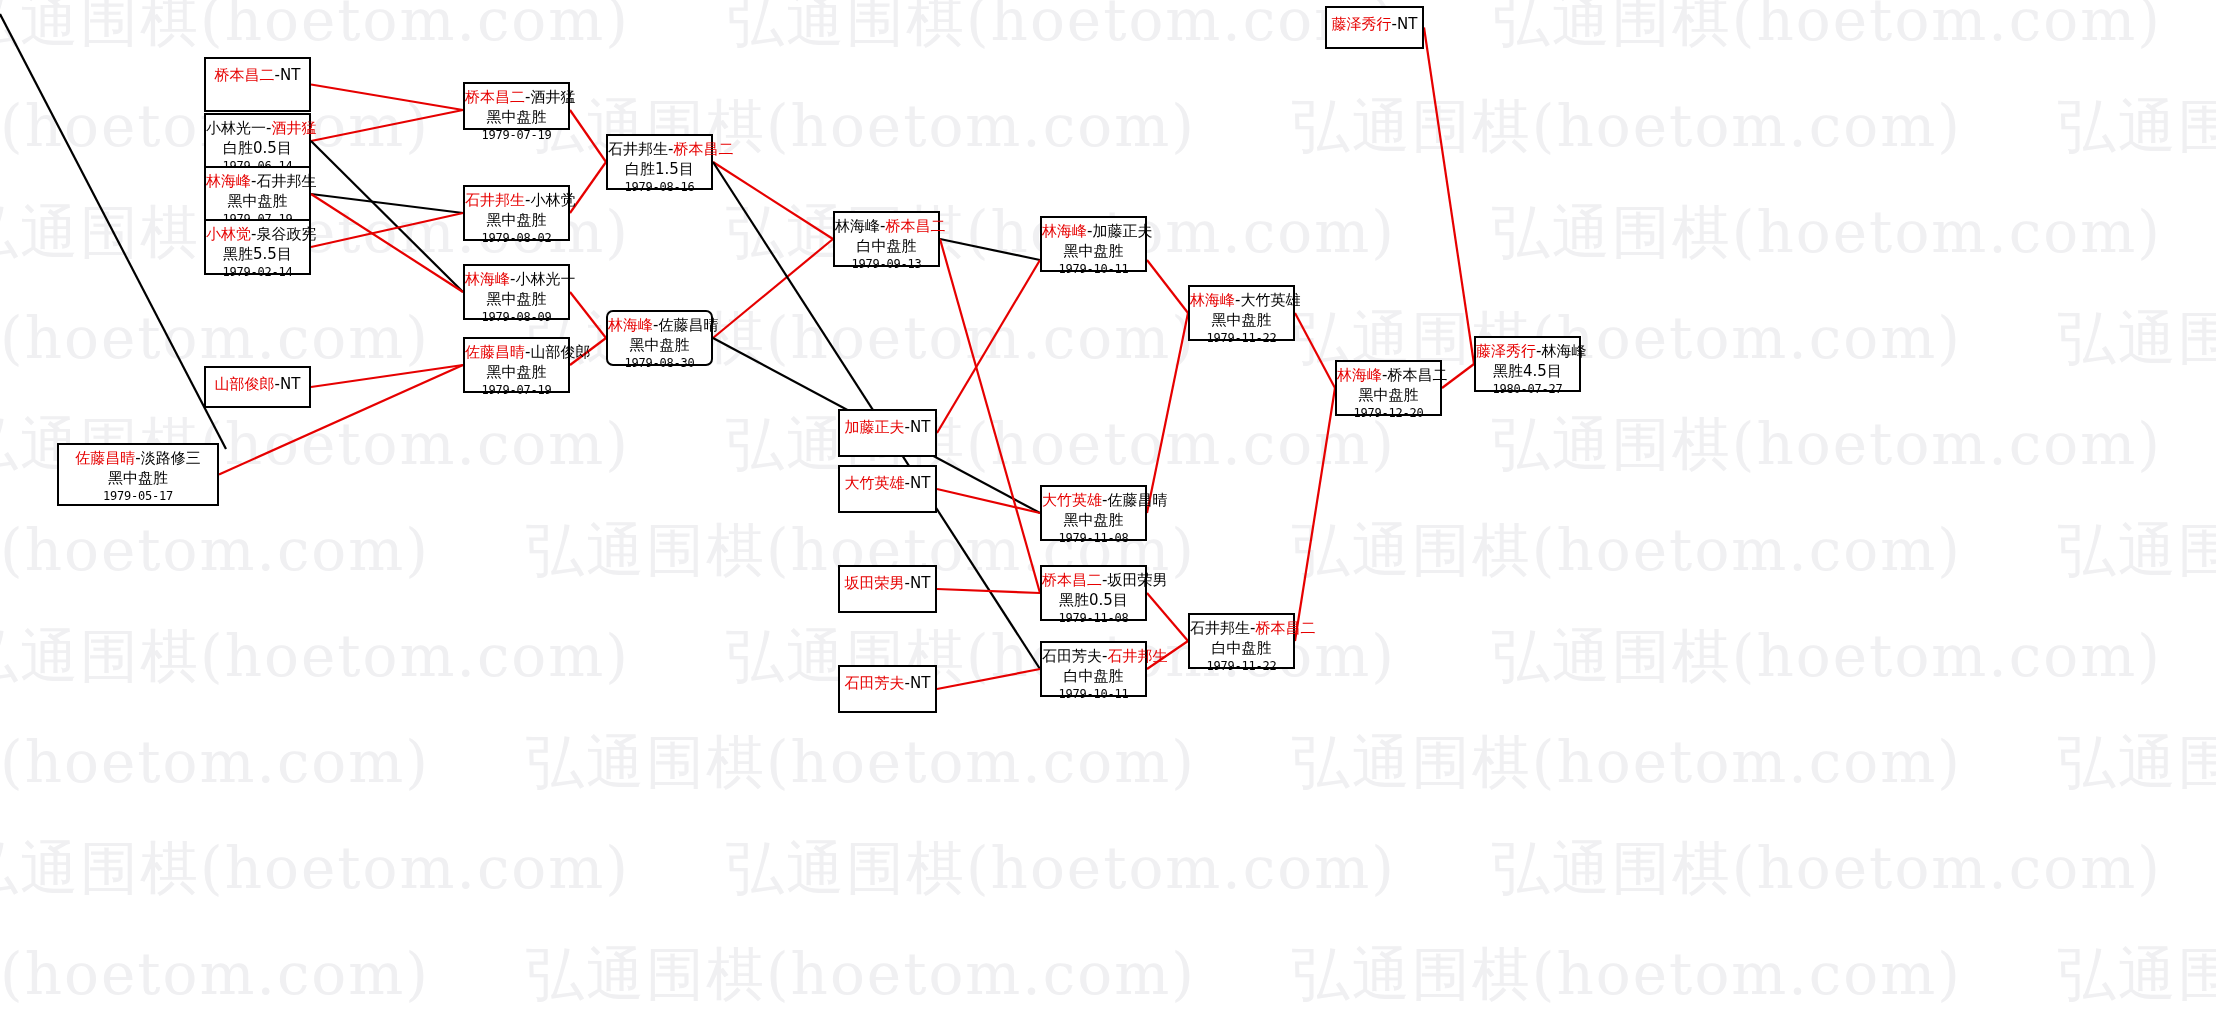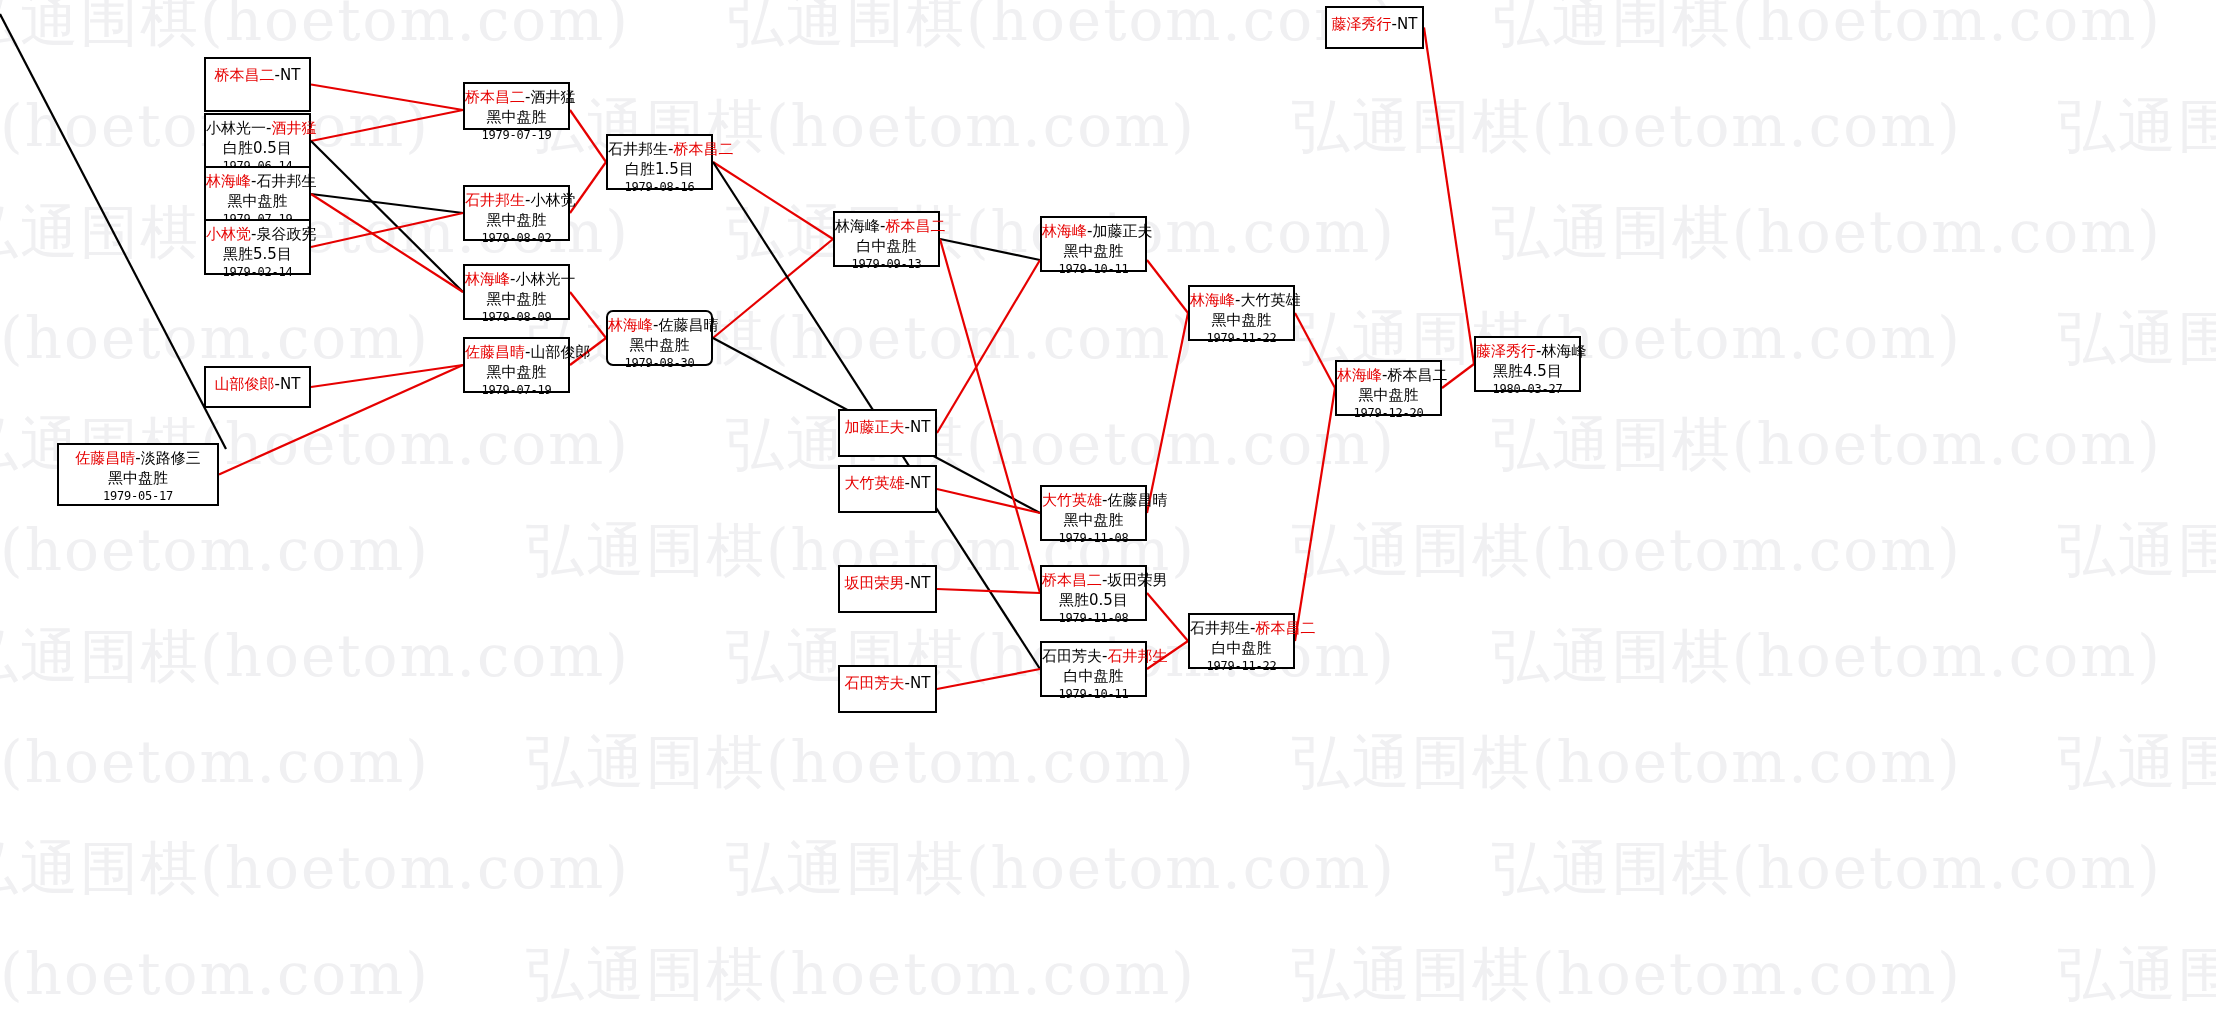--- a/index.html
+++ b/index.html
@@ -210,17 +210,17 @@
         <div class="ttl"><span class="red">林海峰</span><span class="blk">-</span><span class="blk">桥本昌二</span></div>
         <div class="res">黑中盘胜</div>
         <div class="date">1979-12-20</div>
       </div>
       <div class="node seed" style="left: 1325px; top: 6px; width: 99px; height: 43px; border-color: rgb(0, 0, 0);">
         <div class="ttl"><span class="red">藤泽秀行</span><span class="blk">-</span><span class="blk">NT</span></div>
       </div>
       <div class="node" style="left: 1474px; top: 336px; width: 107px; height: 56px; border-color: rgb(0, 0, 0);">
         <div class="ttl"><span class="red">藤泽秀行</span><span class="blk">-</span><span class="blk">林海峰</span></div>
         <div class="res">黑胜4.5目</div>
-        <div class="date">1980-03-27</div>
+        <div class="date">1980-07-27</div>
       </div>
     </div>
 
 </div>
 
 </body></html>

